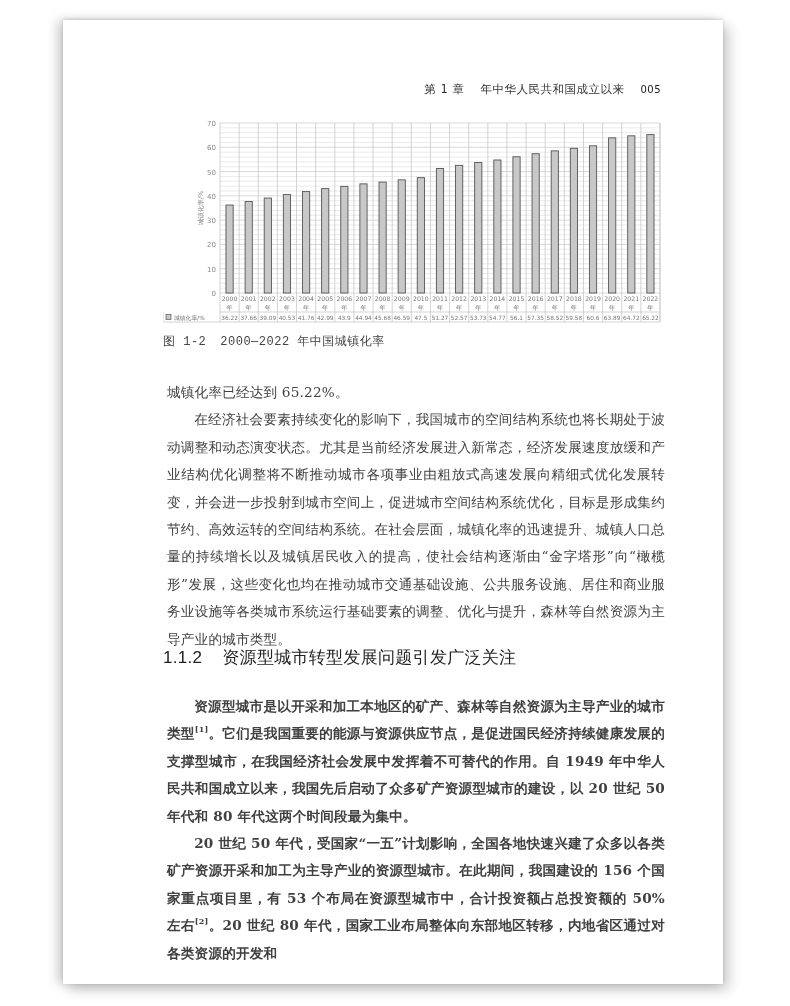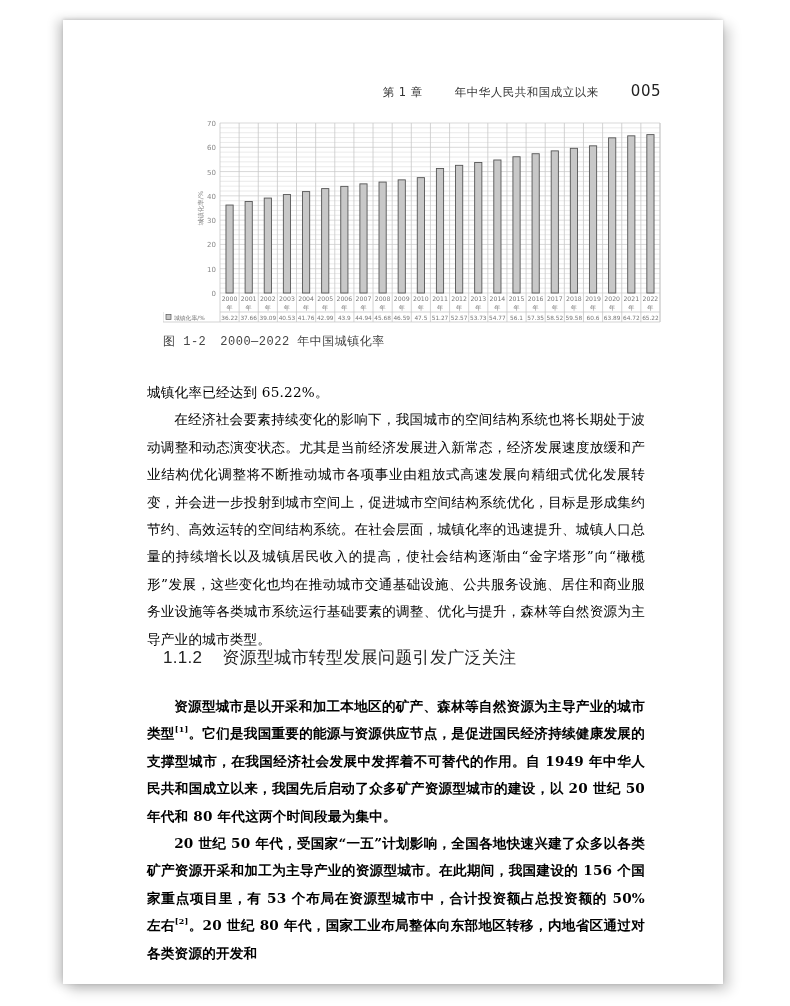--- a/index.html
+++ b/index.html
@@ -1,25 +1,25 @@
 <!DOCTYPE html>
 <html><head>
 <meta charset="utf-8">
 <style>
   html, body { margin:0; padding:0; }
   body { width:790px; height:1006px; background:#ffffff; position:relative; overflow:hidden; font-family:"DejaVu Serif", serif; }
   .page { position:absolute; left:63px; top:20px; width:660px; height:964px; background:#fff;
           box-shadow: -6px 0 10px rgba(0,0,0,0.18), 6px 6px 12px rgba(0,0,0,0.20), 0 -1px 3px rgba(0,0,0,0.12); }
-  .running-head { position:absolute; top:62px; right:62px; font-family:"DejaVu Sans", sans-serif; font-size:11.5px; color:#333; letter-spacing:0.5px; display:flex; align-items:baseline; gap:32px; }
-  .running-head .pg { font-size:15px; color:#222; letter-spacing:0.5px; }
+  .running-head { position:absolute; top:62px; right:62px; font-family:"DejaVu Sans", sans-serif; font-size:11.5px; color:#333; letter-spacing:0.5px; display:flex; align-items:baseline; gap:16px; }
+  .running-head .pg { font-size:10px; color:#222; letter-spacing:0.5px; }
   .chart { position:absolute; left:100px; top:96px; width:500px; height:212px; font-family:"DejaVu Sans", sans-serif; color:#777; }
   .chart svg { display:block; }
   .caption { position:absolute; left:100px; top:313px; font-family:Liberation Mono, monospace; font-size:12px; color:#444; letter-spacing:0.5px; }
   .caption span + span { margin-left:14px; }
-  .body-text { position:absolute; left:84px; width:498px; font-size:13.6px; color:#000000; line-height:27.4px; text-align:justify; letter-spacing:0.2px; }
+  .body-text { position:absolute; left:104px; width:498px; font-size:13.6px; color:#404040; line-height:27.4px; text-align:justify; letter-spacing:0.2px; }
   .body-text p { margin:0; }
   .indent { text-indent:2em; }
   .block1 { top:359px; }
   .section-heading { position:absolute; left:100px; top:626px; font-family:Liberation Sans, sans-serif; font-size:17px; color:#222; letter-spacing:0.3px; }
   .section-heading .num { margin-right:20px; }
   .block2 { top:673px;font-weight:bold; }
   sup { font-size:8px; vertical-align:6px; line-height:0; }
 </style>
 </head>
 <body>

